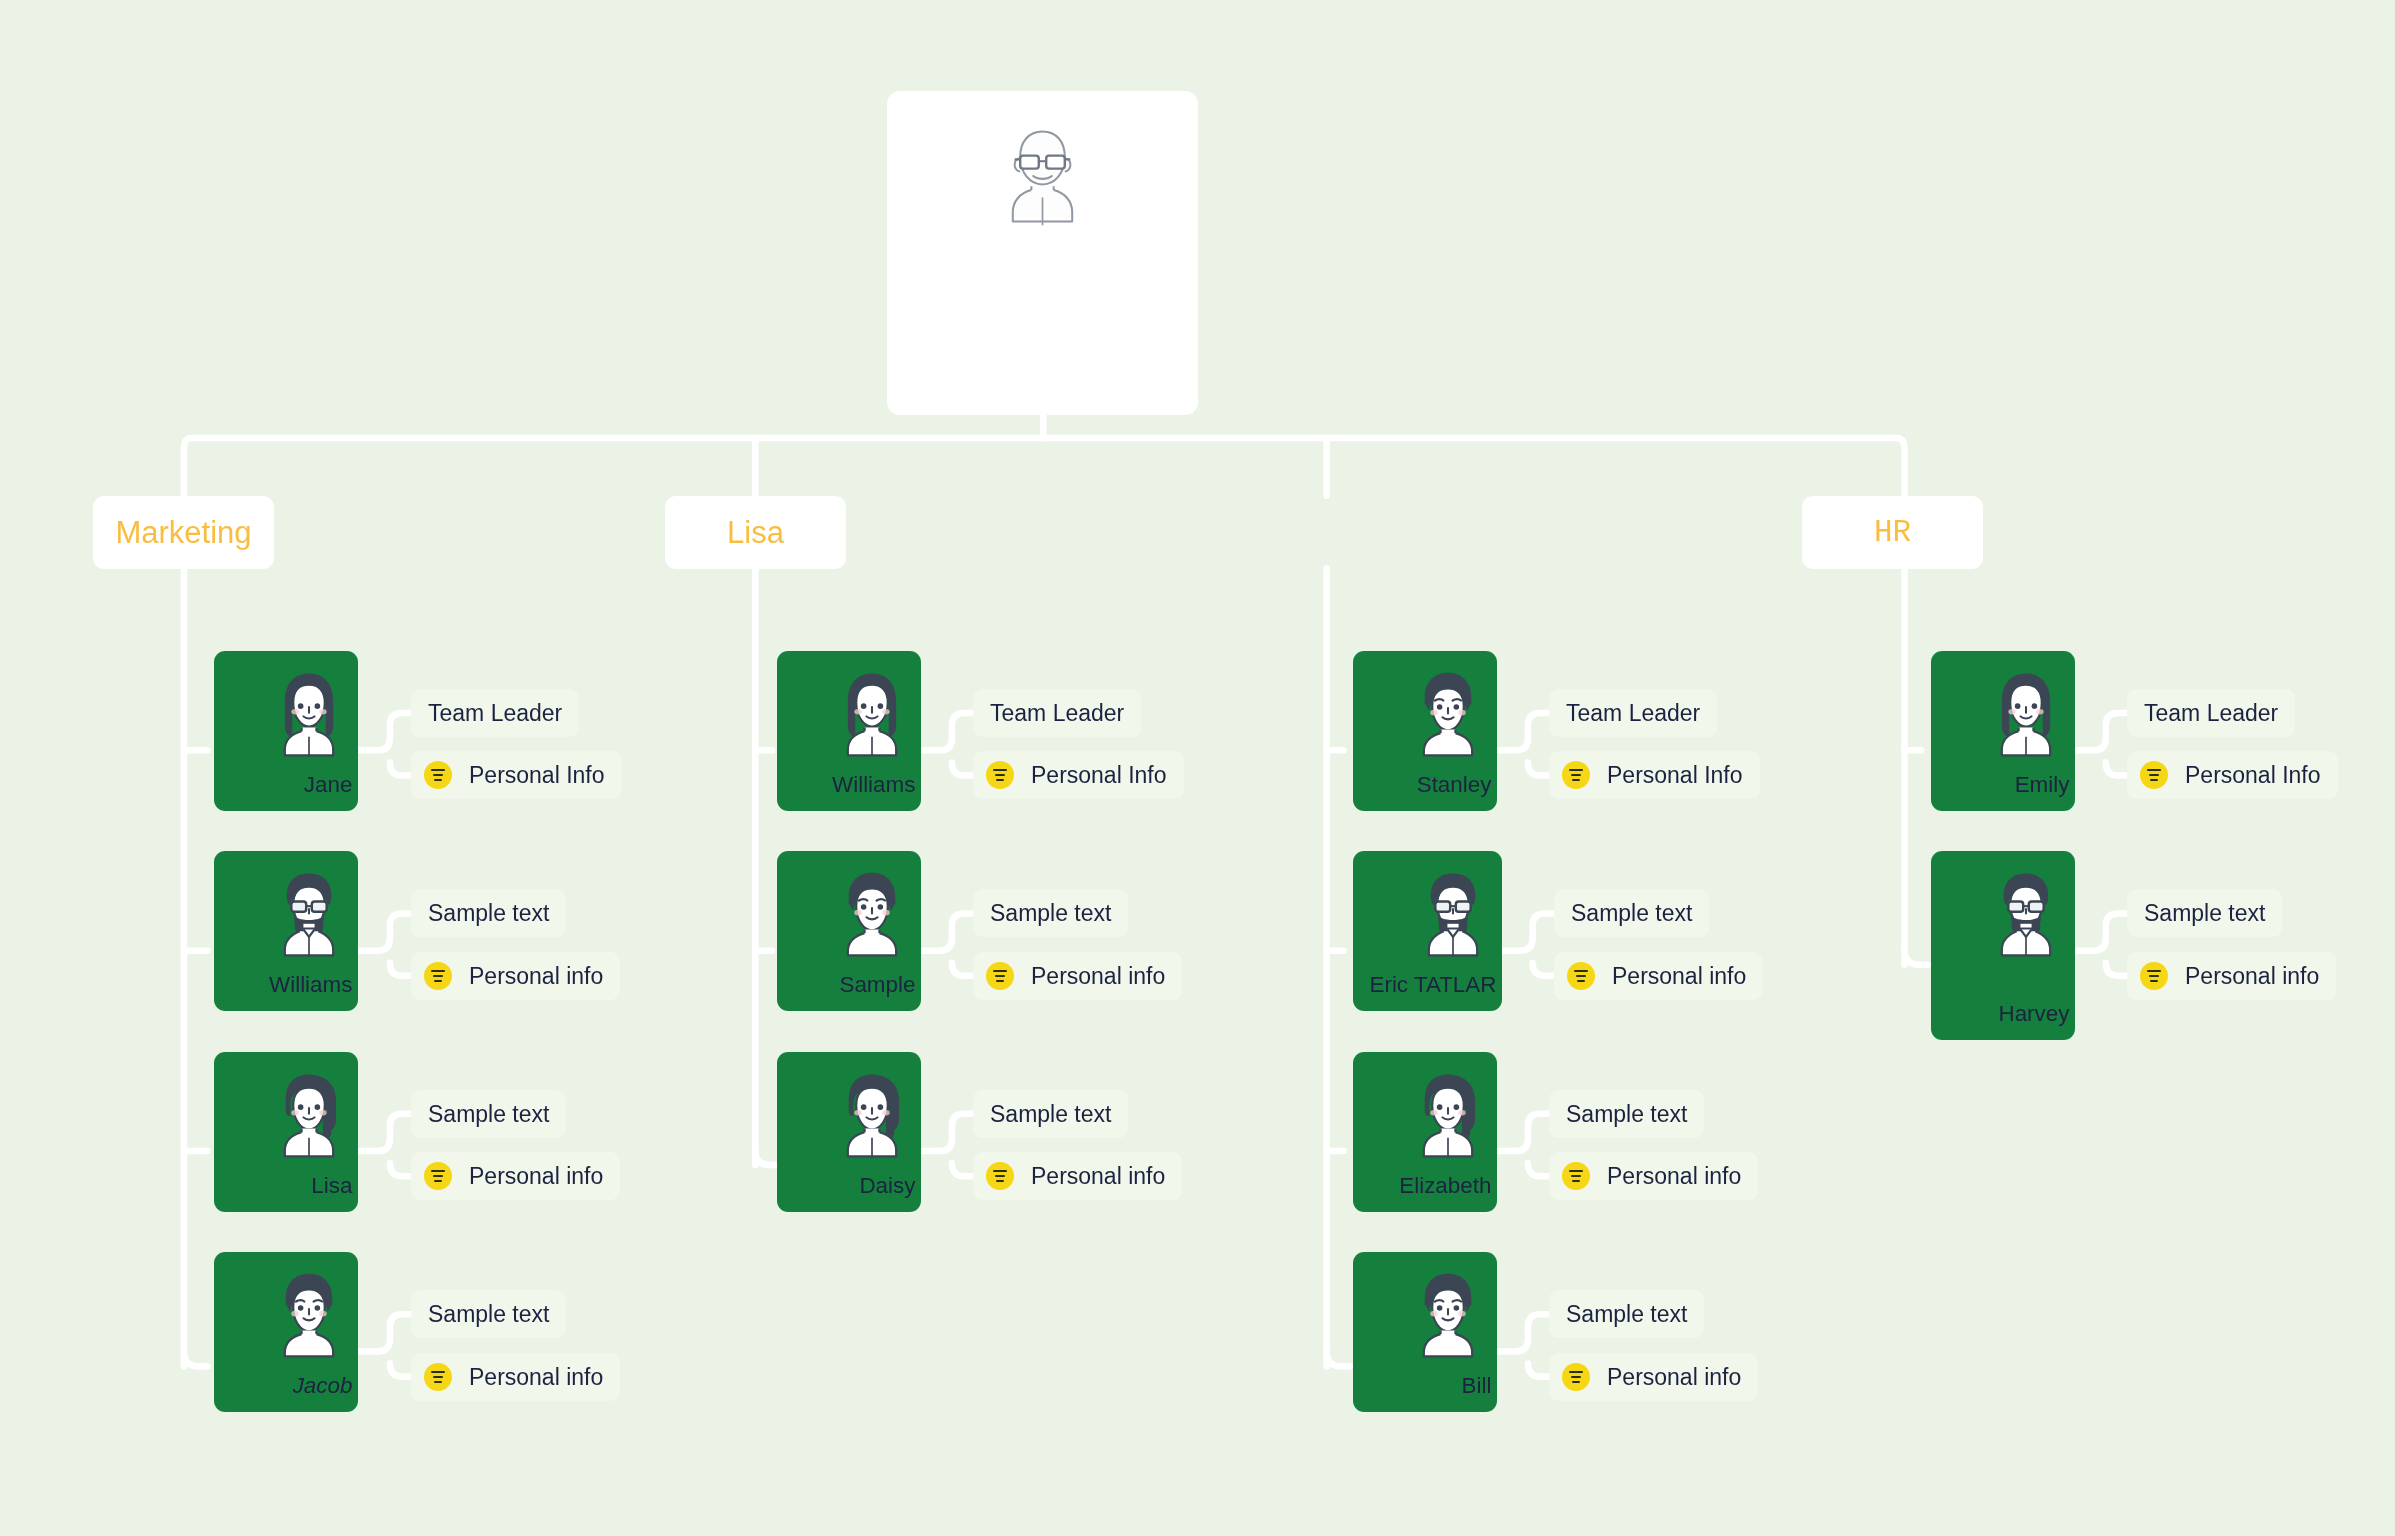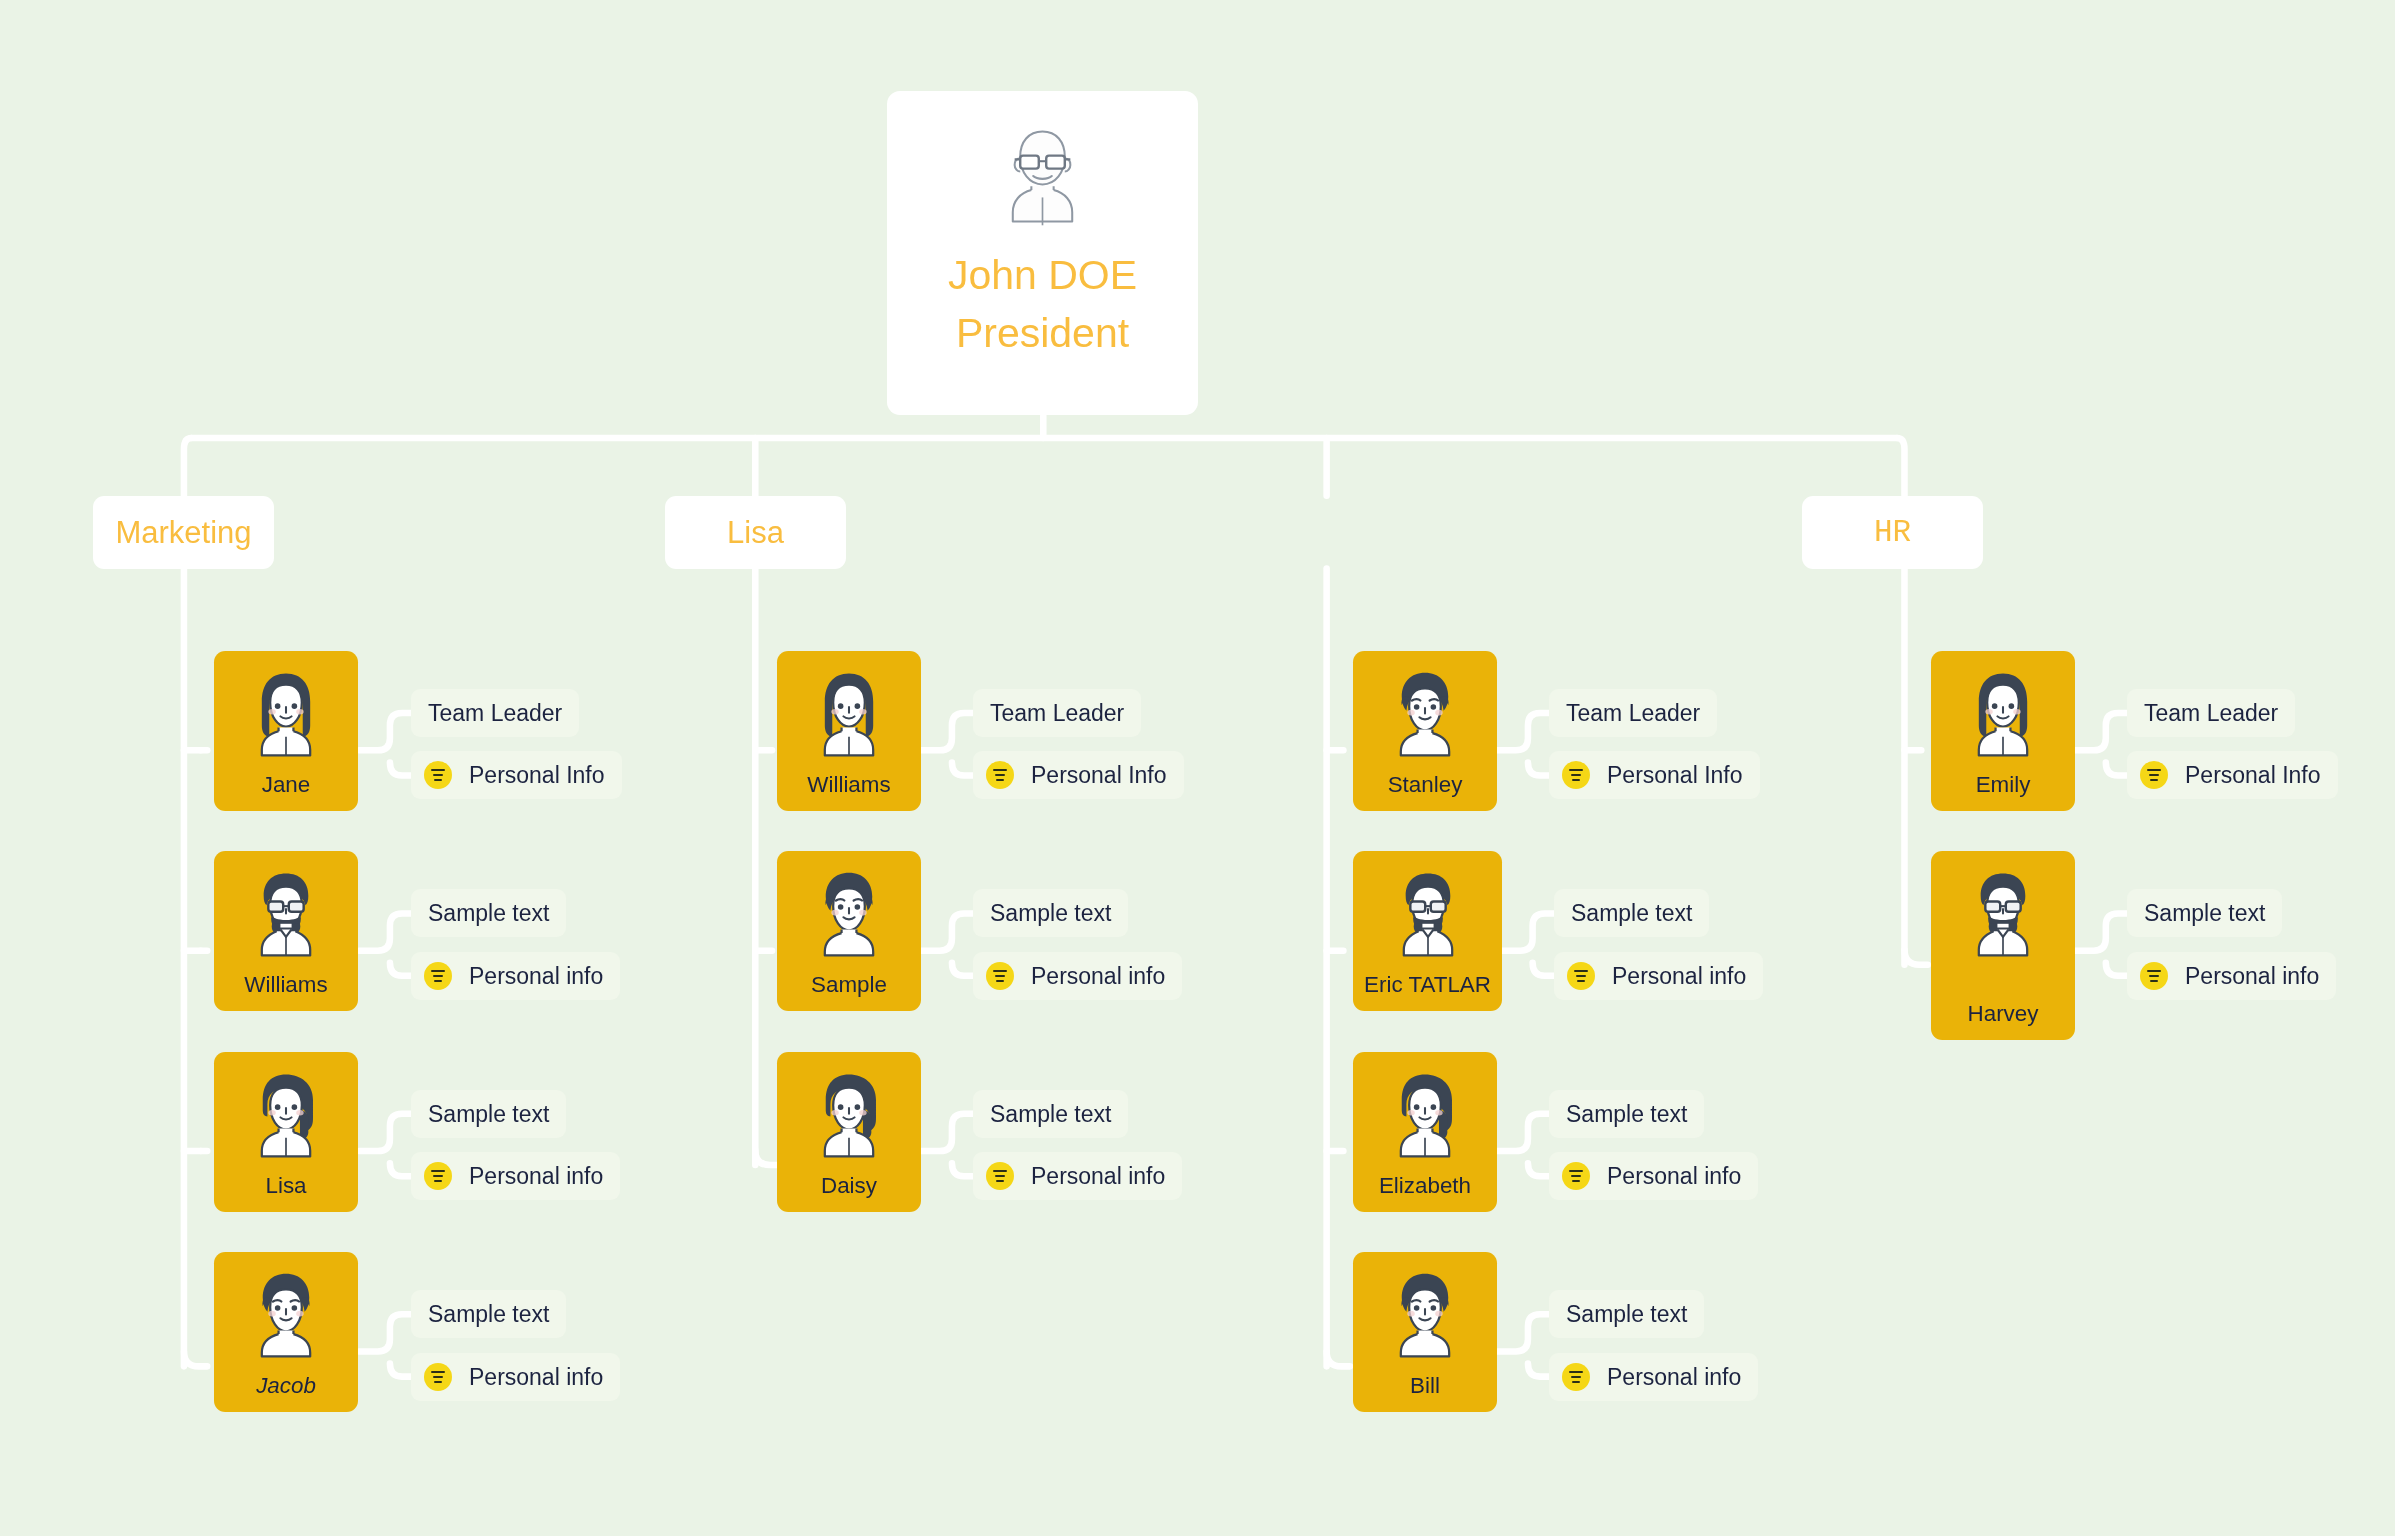--- a/index.html
+++ b/index.html
@@ -44,24 +44,24 @@
     color:#f9bd3f;
     font-size:31px;
     box-sizing:border-box;
     padding:0 24px;
   }
 
   
   .person{
     position:absolute;
     width:144px;
-    background:#eab308;
+    background:#15803d;
     border-radius:11.2px;
     display:flex;flex-direction:column;
-    align-items:center;
+    align-items:flex-end;
     padding:17px 5.6px 13px 5.6px;
     box-sizing:border-box;
   }
   .person.wide{width:149px;}
   .person-name{
     margin-top:11.2px;
     font-size:22.4px;
     color:#1c2340;
     text-align:center;
     white-space:nowrap;
@@ -195,24 +195,20 @@
         <g stroke="#8f98a3" stroke-width="2.2" fill="none" stroke-linecap="round">
           <path d="M42 55c4 4 16 4 20 0"></path>
         </g>
         <g stroke="#8f98a3" stroke-width="2.2" fill="#fdfdfd" stroke-linejoin="round">
           <path d="M40 66v8c0 5 5 8 12 8s12-3 12-8v-8"></path>
           <path d="M40 70c-12 3-20 12-20 24v10h64V94c0-12-8-21-20-24"></path>
           <path d="M52 78v30" stroke-width="1.8"></path>
         </g>
       </svg>
     </span>
-    <div class="root-name">
-      <div>John DOE</div>
-      <div>President</div>
-    </div>
   </div>
 
   <div class="dept" style="left:93px;top:496px;width:181px;">
     <span>Marketing</span>
   </div>
   <div class="dept" style="left:665px;top:496px;width:181px;">
     <span>Lisa</span>
   </div>
   <div class="dept" style="left:1802px;top:496px;width:181px;font-family:Liberation Mono, monospace;">
     <span>HR</span>

